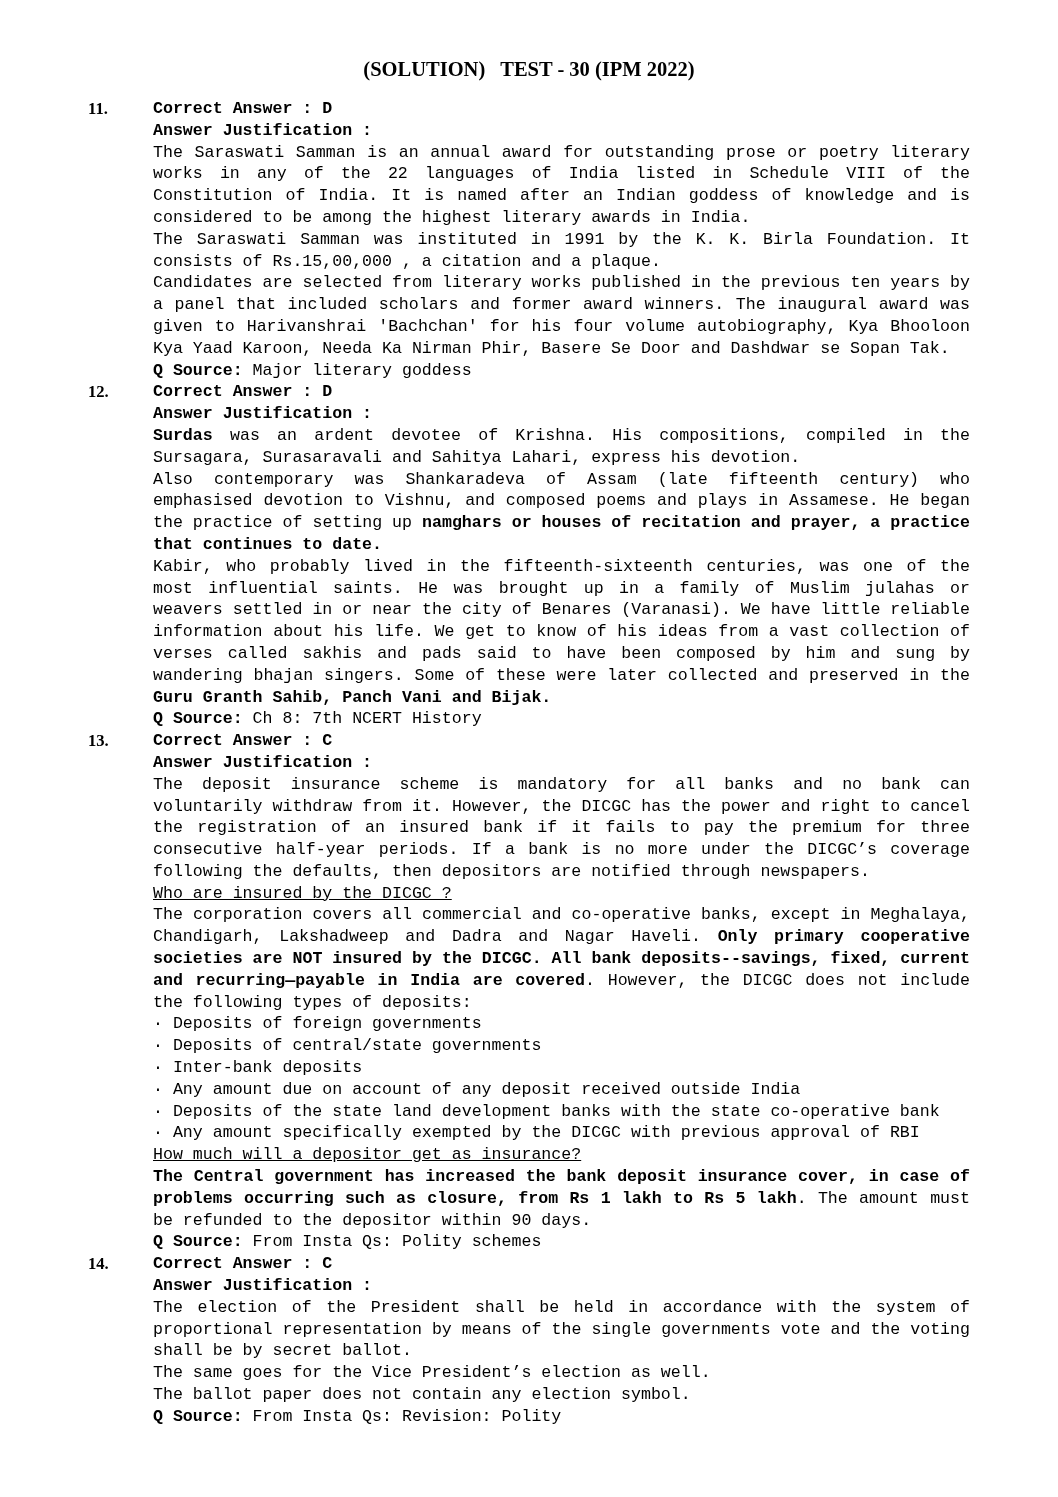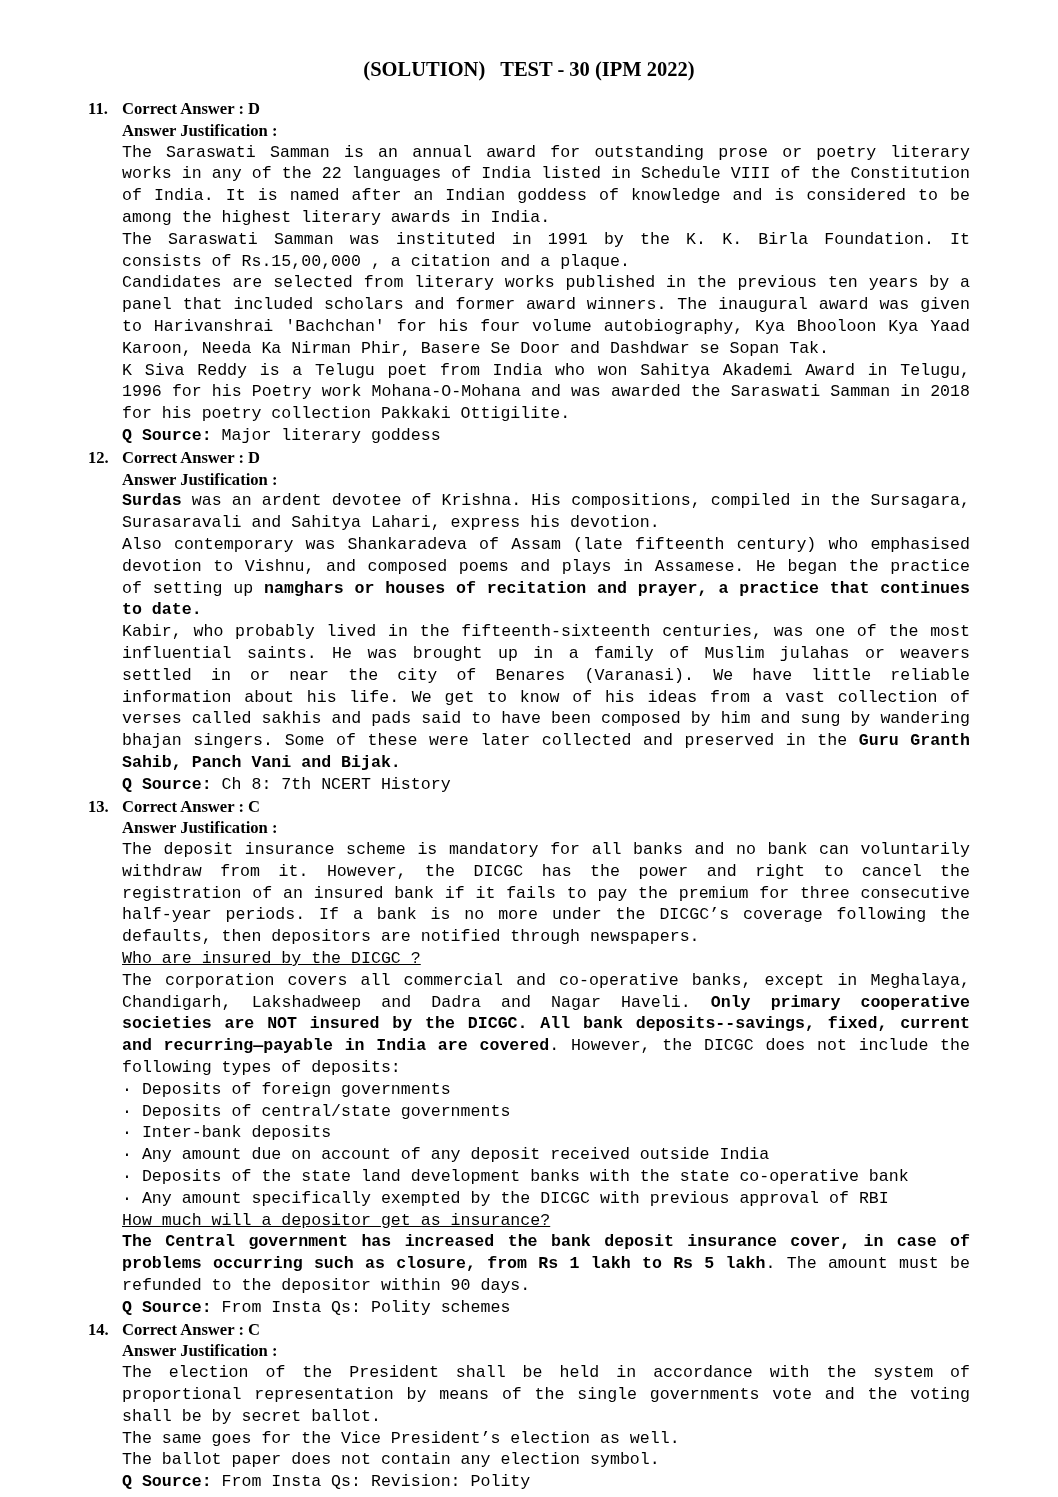--- a/index.html
+++ b/index.html
@@ -15,27 +15,27 @@
     line-height: 21.8px;
   }
   .title {
     text-align: center;
     font-weight: bold;
     font-size: 20.5px;
     line-height: 26px;
     margin: 0 0 16px 0;
     white-space: pre;
   }
-  .item { display: flex; }
+  .item { display: flex; gap: 31px; }
   .num {
     flex: 0 0 34px;
     font-weight: bold;
   }
   .body { flex: 1; min-width: 0; }
-  .heading { font-weight: bold; }
+  .heading { font-weight: bold; font-family: Liberation Mono, monospace; }
   p.para {
     margin: 0;
     text-align: justify;
     font-family: Liberation Mono, monospace;
   }
   .bold { font-weight: bold; }
   .underline { text-decoration: underline; }
 </style>
 </head>
 <body>
@@ -44,21 +44,20 @@
   <h1 class="title">(SOLUTION)   TEST - 30 (IPM 2022)</h1>
   <div id="items">
       <div class="item">
         <div class="num">11.</div>
         <div class="body">
           <div class="heading">Correct Answer : D</div>
           <div class="heading">Answer Justification :</div>
           <p class="para"><span>The Saraswati Samman is an annual award for outstanding prose or poetry literary works in any of the 22 languages of India listed in Schedule VIII of the Constitution of India. It is named after an Indian goddess of knowledge and is considered to be among the highest literary awards in India.</span></p>
           <p class="para"><span>The Saraswati Samman was instituted in 1991 by the K. K. Birla Foundation. It consists of Rs.15,00,000 , a citation and a plaque.</span></p>
           <p class="para"><span>Candidates are selected from literary works published in the previous ten years by a panel that included scholars and former award winners. The inaugural award was given to Harivanshrai 'Bachchan' for his four volume autobiography, Kya Bhooloon Kya Yaad Karoon, Needa Ka Nirman Phir, Basere Se Door and Dashdwar se Sopan Tak.</span></p>
-          <p class="para"><span>K Siva Reddy is a Telugu poet from India who won Sahitya Akademi Award in Telugu, 1996 for his Poetry work Mohana-O-Mohana and was awarded the Saraswati Samman in 2018 for his poetry collection Pakkaki Ottigilite.</span></p>
           <p class="para"><span class="bold">Q Source:</span><span> Major literary goddess</span></p>
         </div>
       </div>
       <div class="item">
         <div class="num">12.</div>
         <div class="body">
           <div class="heading">Correct Answer : D</div>
           <div class="heading">Answer Justification :</div>
           <p class="para"><span class="bold ">Surdas</span><span> was an ardent devotee of Krishna. His compositions, compiled in the Sursagara, Surasaravali and Sahitya Lahari, express his devotion.</span></p>
           <p class="para"><span>Also contemporary was Shankaradeva of Assam (late fifteenth century) who emphasised devotion to Vishnu, and composed poems and plays in Assamese. He began the practice of setting up </span><span class="bold ">namghars or houses of recitation and prayer, a practice that continues to date.</span></p>

